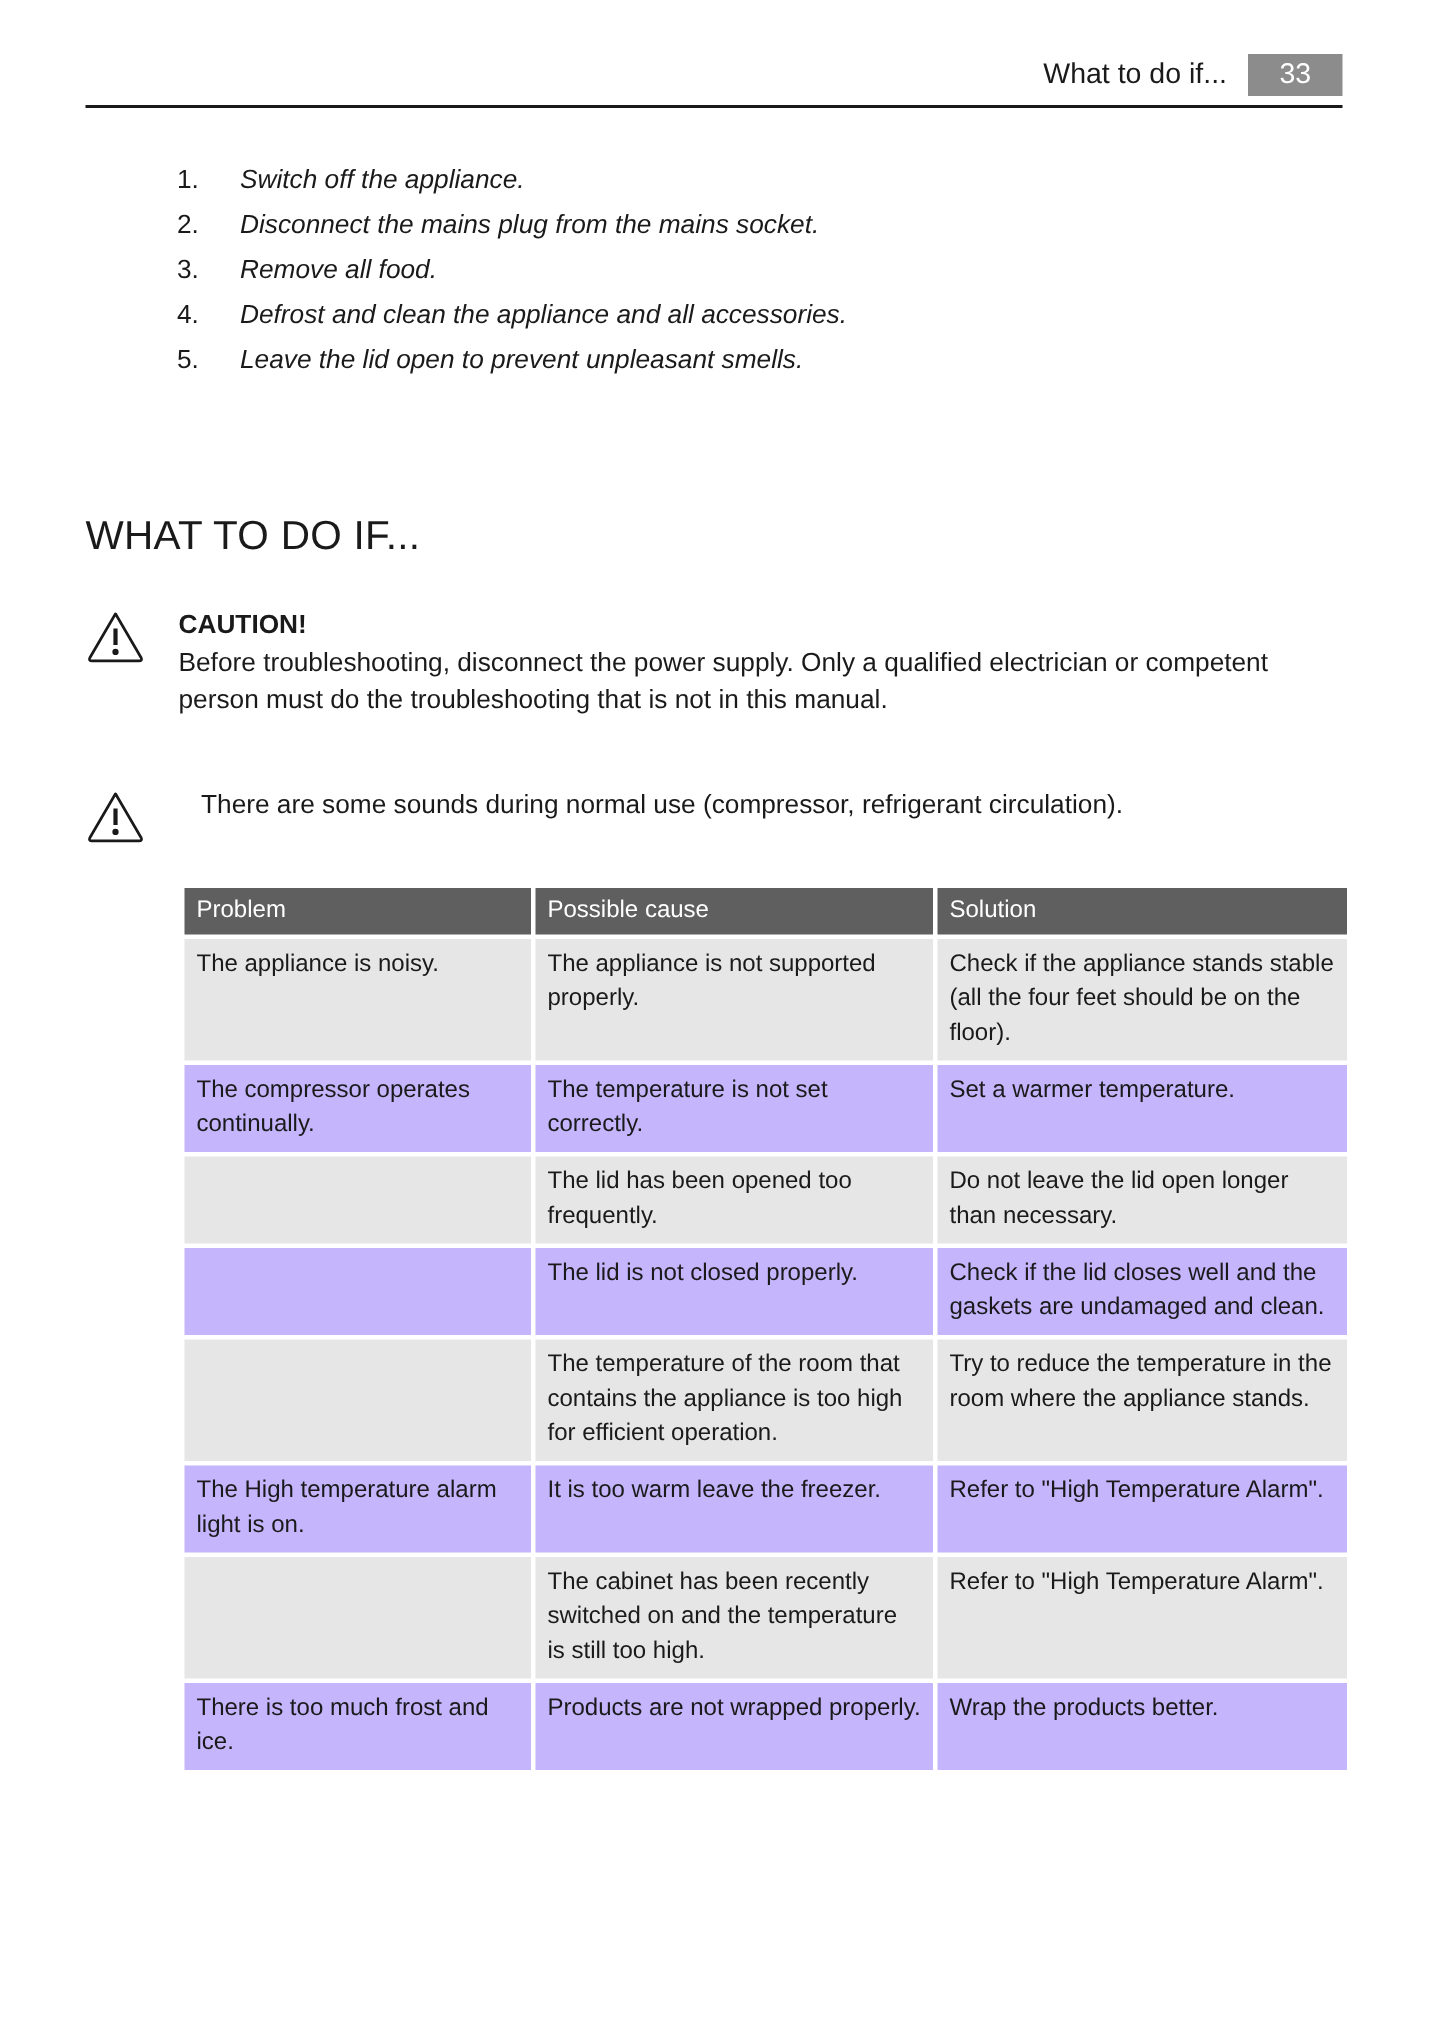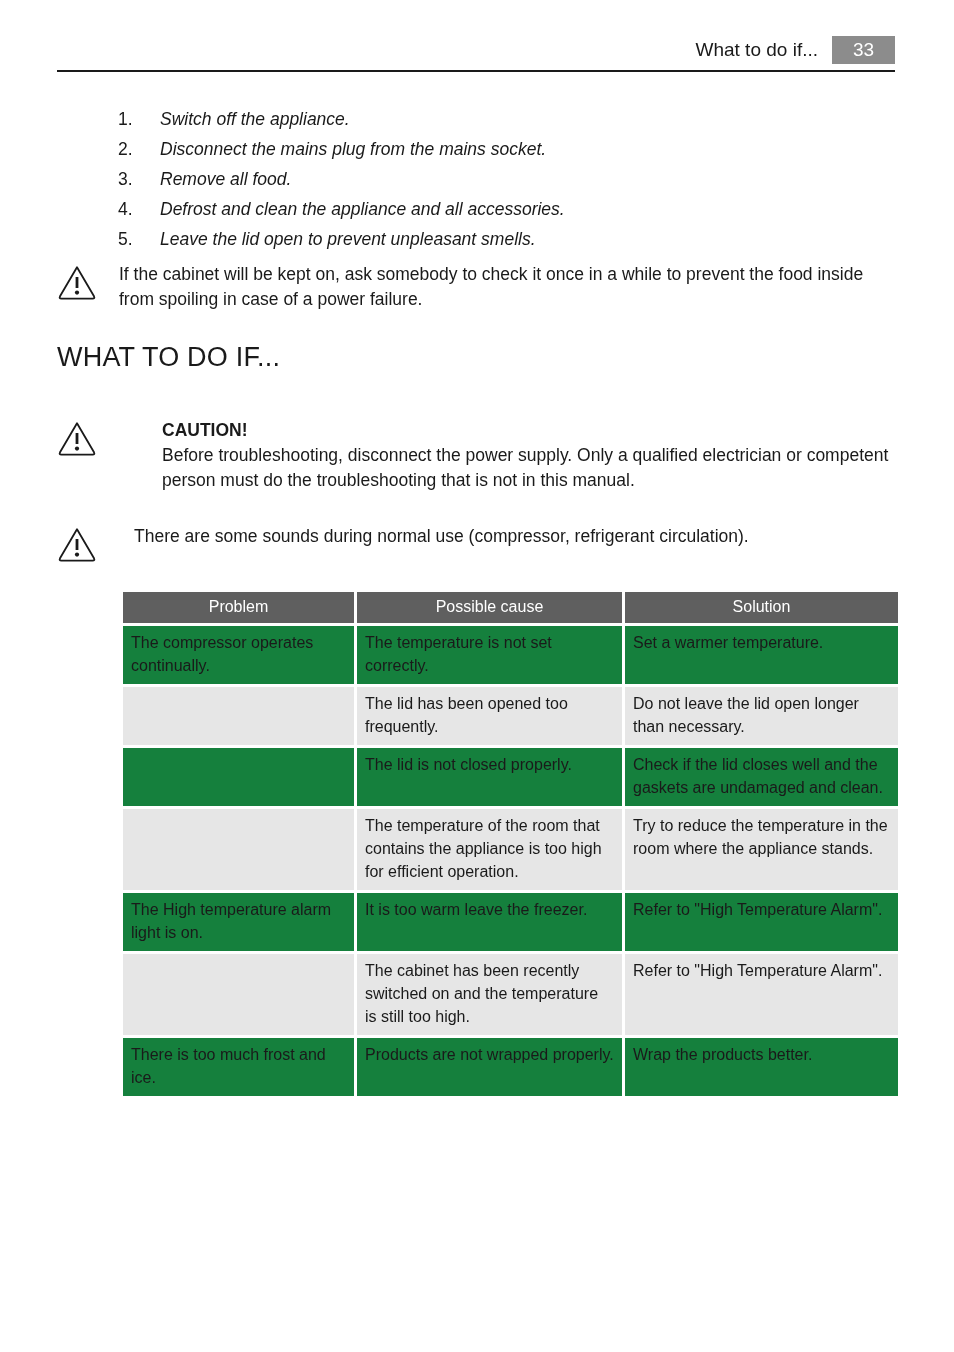--- a/index.html
+++ b/index.html
@@ -102,21 +102,21 @@
     color: #1a1a1a;
   }
   .note-text .strongline {
     font-weight: bold;
     display: block;
   }
 
   #note-power-failure { left: 57px; top: 262px; width: 838px; }
   #note-power-failure .note-text { width: 780px; }
 
-  #note-caution { left: 57px; top: 418px; width: 838px; gap: 43px; }
+  #note-caution { left: 57px; top: 404px; width: 838px; }
   #note-caution .note-text { width: 780px; }
 
   #note-sounds { left: 57px; top: 524px; width: 838px; gap: 15px; }
   #note-sounds .note-text { width: 780px; }
 
   
   .section-heading {
     position: absolute;
     left: 57px;
     top: 340px;
@@ -142,33 +142,33 @@
   .trouble-table col.c1 { width: 231px; }
   .trouble-table col.c2 { width: 265px; }
   .trouble-table col.c3 { width: 273px; }
 
   .trouble-table th {
     background: #5f5f5f;
     color: #ffffff;
     font-size: 16px;
     font-weight: normal;
     line-height: 22px;
-    text-align: center;
+    text-align: left;
     padding: 4px 8px 5px 8px;
     vertical-align: middle;
     margin-top: 15px;
   }
   .trouble-table td {
     font-size: 16px;
     line-height: 23px;
     color: #1a1a1a;
     padding: 5px 8px 7px 8px;
     vertical-align: top;
   }
-  .trouble-table tr.shade-dark td { background: #15803d; }
+  .trouble-table tr.shade-dark td { background: #c4b5fd; }
   .trouble-table tr.shade-light td { background: #e6e6e6; }
 </style>
 </head>
 <body>
 
 <div class="page">
 
   <div class="page-header">
     <span class="header-title">What to do if...</span>
     <span class="page-number-badge">33</span>
@@ -191,30 +191,20 @@
       <li class="numbered-item">
         <span class="num">4.</span>
         <span class="txt">Defrost and clean the appliance and all accessories.</span>
       </li>
       <li class="numbered-item">
         <span class="num">5.</span>
         <span class="txt">Leave the lid open to prevent unpleasant smells.</span>
       </li>
     </ol>
 
-  <div class="note-block" id="note-power-failure">
-    <span class="warn-icon">
-      <svg width="40" height="36" viewBox="0 0 40 36">
-        <path d="M20 3.2 L37 32.3 Q38.2 34.6 35.6 34.6 L4.4 34.6 Q1.8 34.6 3 32.3 Z" fill="none" stroke="#1a1a1a" stroke-width="1.8" stroke-linejoin="round"></path>
-        <rect x="18.6" y="13" width="2.8" height="11" fill="#1a1a1a"></rect>
-        <circle cx="20" cy="28.6" r="2.1" fill="#1a1a1a"></circle>
-      </svg>
-    </span>
-    <span class="note-text">If the cabinet will be kept on, ask somebody to check it once in a while to prevent the food inside from spoiling in case of a power failure.</span>
-  </div>
 
   <h1 class="section-heading">WHAT TO DO IF...</h1>
 
   <div class="note-block" id="note-caution">
     <span class="warn-icon">
       <svg width="40" height="36" viewBox="0 0 40 36">
         <path d="M20 3.2 L37 32.3 Q38.2 34.6 35.6 34.6 L4.4 34.6 Q1.8 34.6 3 32.3 Z" fill="none" stroke="#1a1a1a" stroke-width="1.8" stroke-linejoin="round"></path>
         <rect x="18.6" y="13" width="2.8" height="11" fill="#1a1a1a"></rect>
         <circle cx="20" cy="28.6" r="2.1" fill="#1a1a1a"></circle>
       </svg>
@@ -243,20 +233,25 @@
         <col class="c3">
     </colgroup>
     <thead>
       <tr id="table-header-row">
           <th>Problem</th>
           <th>Possible cause</th>
           <th>Solution</th>
         </tr>
     </thead>
     <tbody id="table-body">
+        <tr class="shade-light">
+          <td>The appliance is noisy.</td>
+          <td>The appliance is not supported properly.</td>
+          <td>Check if the appliance stands stable (all the four feet should be on the floor).</td>
+        </tr>
         <tr class="shade-dark">
           <td>The compressor operates continually.</td>
           <td>The temperature is not set correctly.</td>
           <td>Set a warmer temperature.</td>
         </tr>
         <tr class="shade-light">
           <td></td>
           <td>The lid has been opened too frequently.</td>
           <td>Do not leave the lid open longer than necessary.</td>
         </tr>

